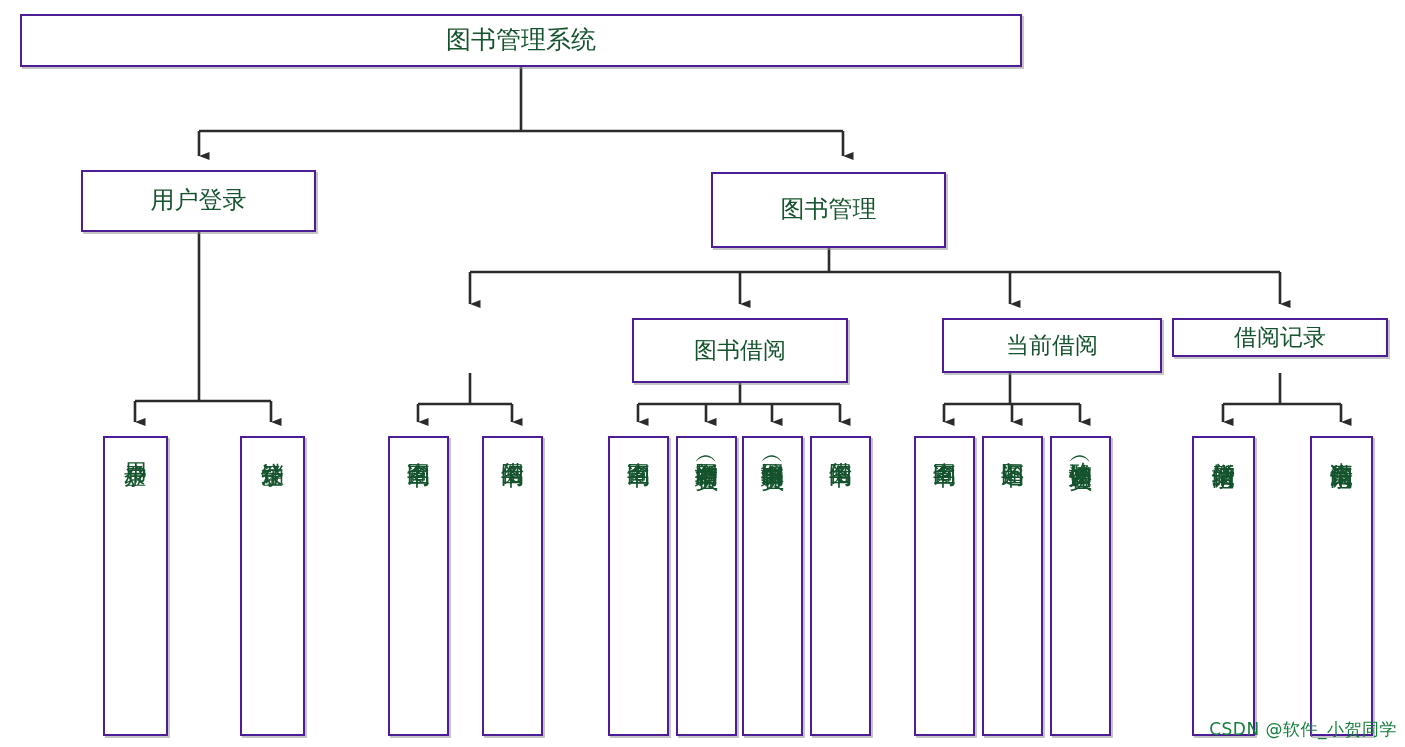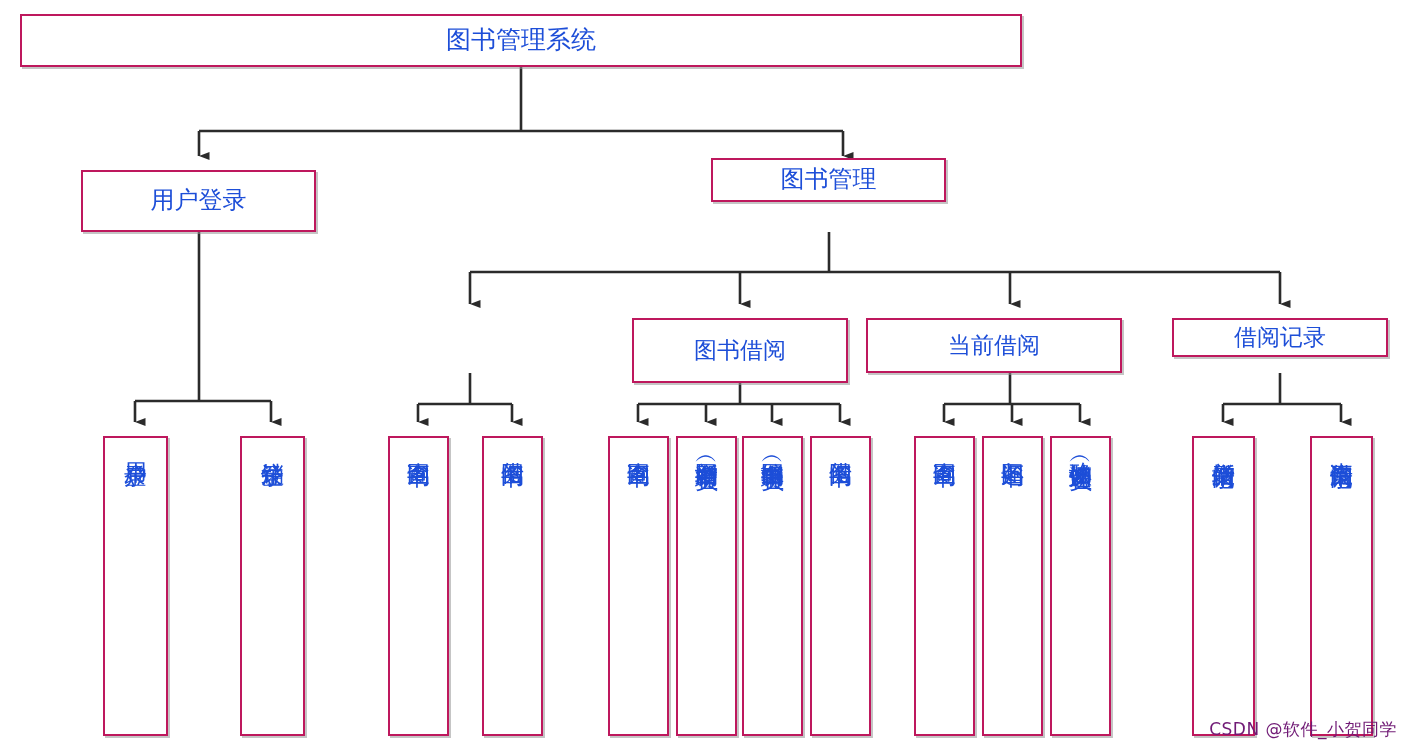--- a/index.html
+++ b/index.html
@@ -25,26 +25,26 @@
     top: 0;
     width: 1405px;
     height: 747px;
     pointer-events: none;
   }
   
   .node {
     position: absolute;
     box-sizing: border-box;
     background: #ffffff;
-    border: 2px solid #be185d;
+    border: 2px solid #4c1d95;
     box-shadow: 2px 2px 0 0 rgba(150,150,150,0.55);
     display: flex;
     align-items: center;
     justify-content: center;
-    color: #1d4ed8;
+    color: #14532d;
   }
   .node .label {
     display: block;
     text-align: center;
     line-height: 1.15;
     white-space: nowrap;
   }
   
   .node--root { }
   .node--root .label { font-size: 25px; }
@@ -65,21 +65,21 @@
     line-height: 1.08;
     letter-spacing: 1px;
     white-space: pre-wrap;
   }
   
   #watermark {
     position: absolute;
     right: 8px;
     bottom: 6px;
     font-size: 17px;
-    color: #701a75;
+    color: #15803d;
     letter-spacing: 0.5px;
     user-select: none;
     white-space: nowrap;
     text-align: center;
   }
 </style>
 </head>
 <body>
 
 <div id="canvas">
@@ -134,28 +134,28 @@
     </g>
   </svg>
 
   <div class="node node--root" style="left: 20px; top: 14px; width: 1002px; height: 53px;">
     <span class="label">图书管理系统</span>
   </div>
 
   <div class="node node--l2" style="left: 81px; top: 170px; width: 235px; height: 62px;">
     <span class="label">用户登录</span>
   </div>
-  <div class="node node--l2" style="left: 711px; top: 158px; width: 235px; height: 44px;">
+  <div class="node node--l2" style="left: 711px; top: 172px; width: 235px; height: 76px;">
     <span class="label">图书管理</span>
   </div>
 
   <div class="node node--l3" style="left: 632px; top: 318px; width: 216px; height: 65px;">
     <span class="label">图书借阅</span>
   </div>
-  <div class="node node--l3" style="left: 866px; top: 318px; width: 256px; height: 55px;">
+  <div class="node node--l3" style="left: 942px; top: 318px; width: 220px; height: 55px;">
     <span class="label">当前借阅</span>
   </div>
   <div class="node node--l3" style="left: 1172px; top: 318px; width: 216px; height: 39px;">
     <span class="label">借阅记录</span>
   </div>
 
   <div class="node node--leaf" style="left: 103px; top: 436px; width: 65px; height: 300px;">
     <span class="label">用户登录</span>
   </div>
   <div class="node node--leaf" style="left: 240px; top: 436px; width: 65px; height: 300px;">

